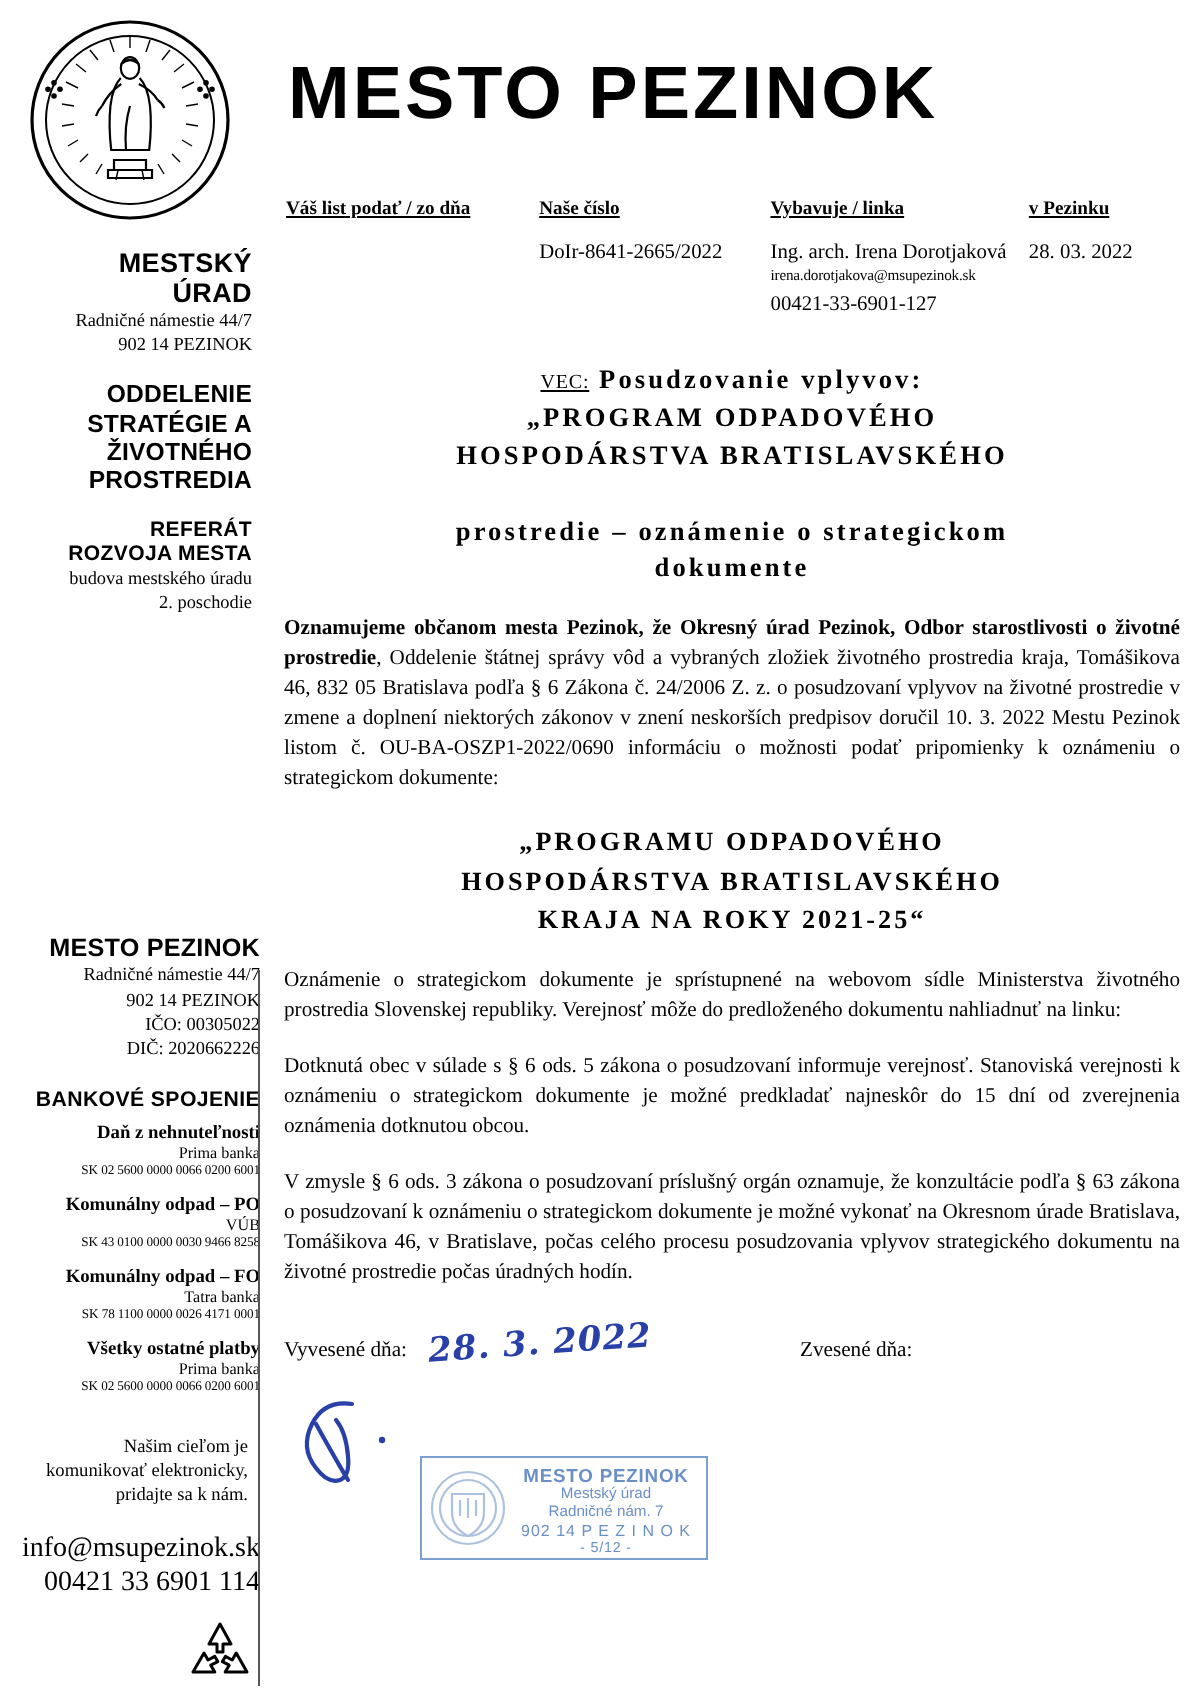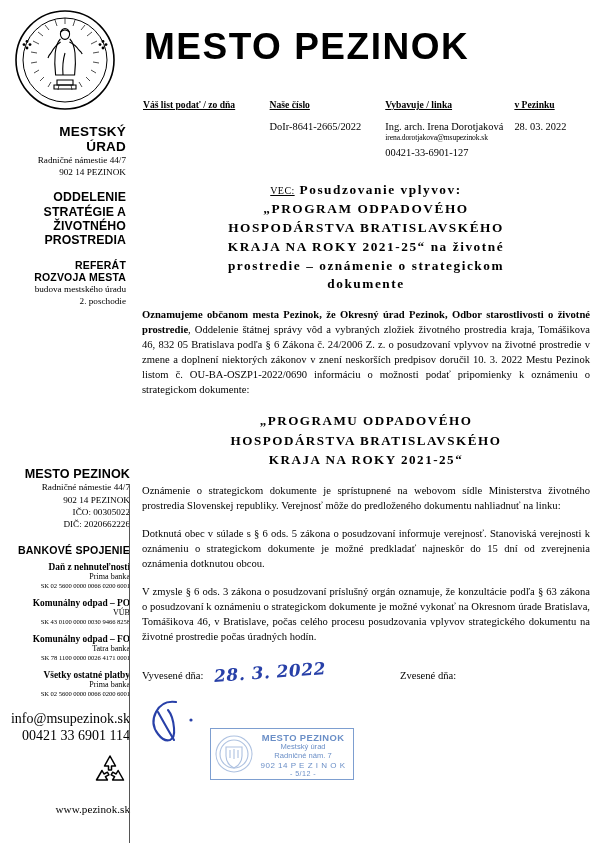--- a/index.html
+++ b/index.html
@@ -368,20 +368,25 @@
     <div class="bank-name">Komunálny odpad – FO</div>
     <div class="bank-bank">Tatra banka</div>
     <div class="bank-iban">SK 78 1100 0000 0026 4171 0001</div>
   </div>
   <div class="bank-item">
     <div class="bank-name">Všetky ostatné platby</div>
     <div class="bank-bank">Prima banka</div>
     <div class="bank-iban">SK 02 5600 0000 0066 0200 6001</div>
   </div>
 
+  <div class="sb-motto">
+    <div>Našim cieľom je</div>
+    <div>komunikovať elektronicky,</div>
+    <div>pridajte sa k nám.</div>
+  </div>
 
   <div class="sb-contact">
     <div>info@msupezinok.sk</div>
     <div>00421 33 6901 114</div>
   </div>
 
   <div class="recycle">
     <svg width="40" height="34" viewBox="0 0 40 34">
       <g fill="none" stroke="#000" stroke-width="1.5" stroke-linejoin="round">
         <path d="M20 3 L25.5 13 L21.5 13 L21.5 17 L18.5 17 L18.5 13 L14.5 13 Z"></path>
@@ -419,21 +424,21 @@
       <td>28. 03. 2022</td>
     </tr>
   </tbody>
     </table>
 
   <div class="subject">
     <span class="vec">VEC:</span>
     <span>Posudzovanie vplyvov:</span><br>
     <span>„PROGRAM ODPADOVÉHO</span><br>
     <span>HOSPODÁRSTVA BRATISLAVSKÉHO</span><br>
-    <span>KRAJA NA ROKY 2021-25“ na životné</span><br>
+    <br>
     <span>prostredie – oznámenie o strategickom</span><br>
     <span>dokumente</span>
   </div>
 
   <div class="body-p">
     <b>Oznamujeme občanom mesta Pezinok, že Okresný úrad Pezinok, Odbor starostlivosti o životné prostredie</b><span>, Oddelenie štátnej správy vôd a vybraných zložiek životného prostredia kraja, Tomášikova 46, 832 05 Bratislava podľa § 6 Zákona č. 24/2006 Z. z. o posudzovaní vplyvov na životné prostredie v zmene a doplnení niektorých zákonov v znení neskorších predpisov doručil 10. 3. 2022 Mestu Pezinok listom č. OU-BA-OSZP1-2022/0690 informáciu o možnosti podať pripomienky k oznámeniu o strategickom dokumente:</span>
   </div>
 
   <div class="prog-title">
     <span>„PROGRAMU ODPADOVÉHO</span><br>

